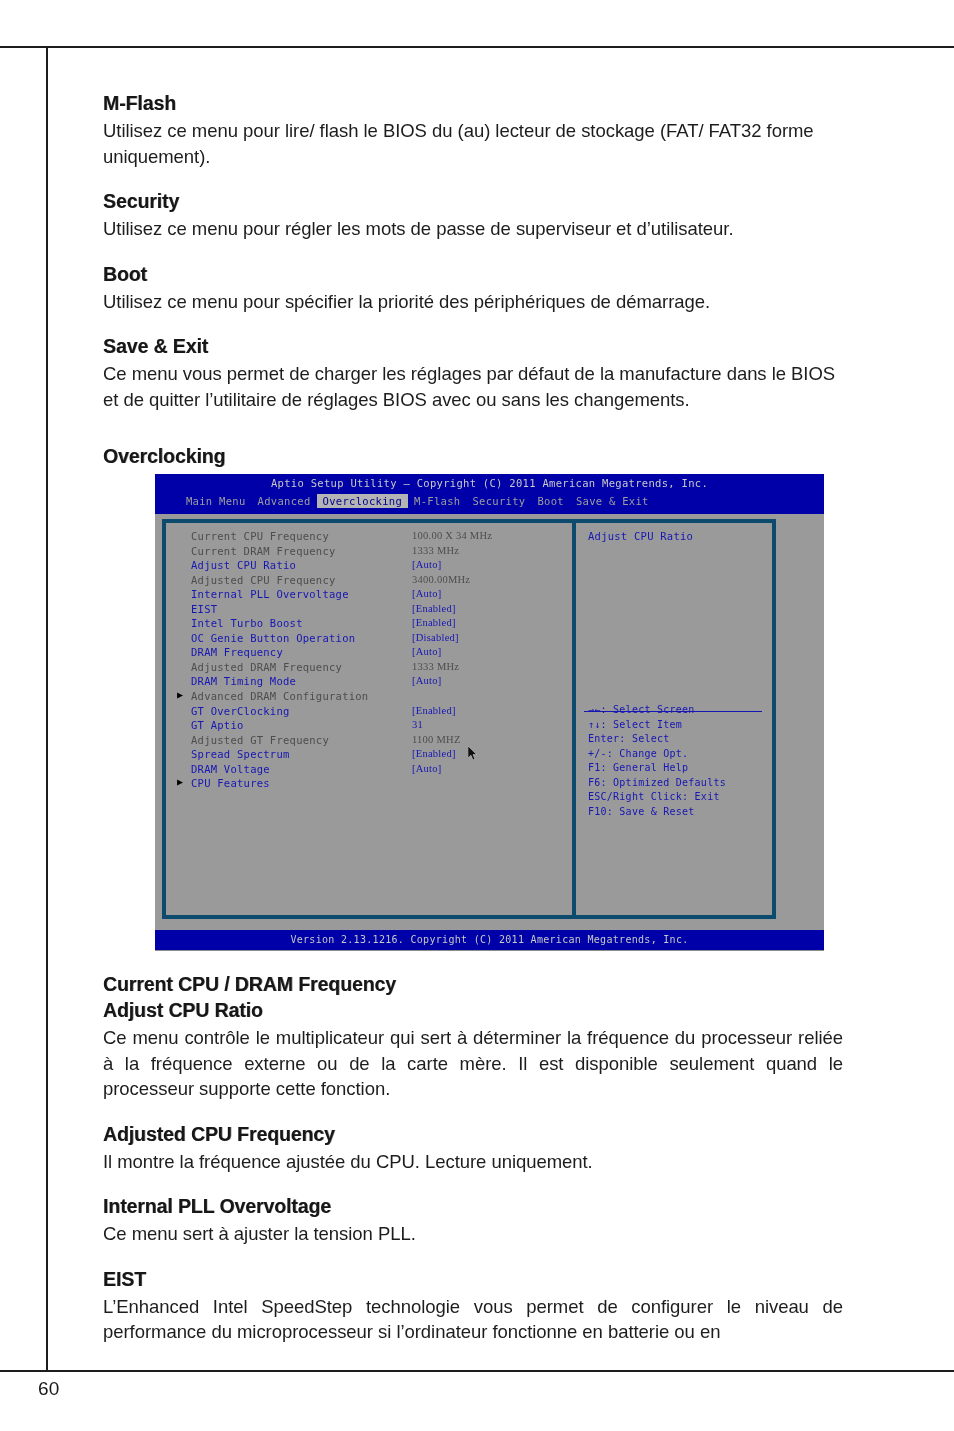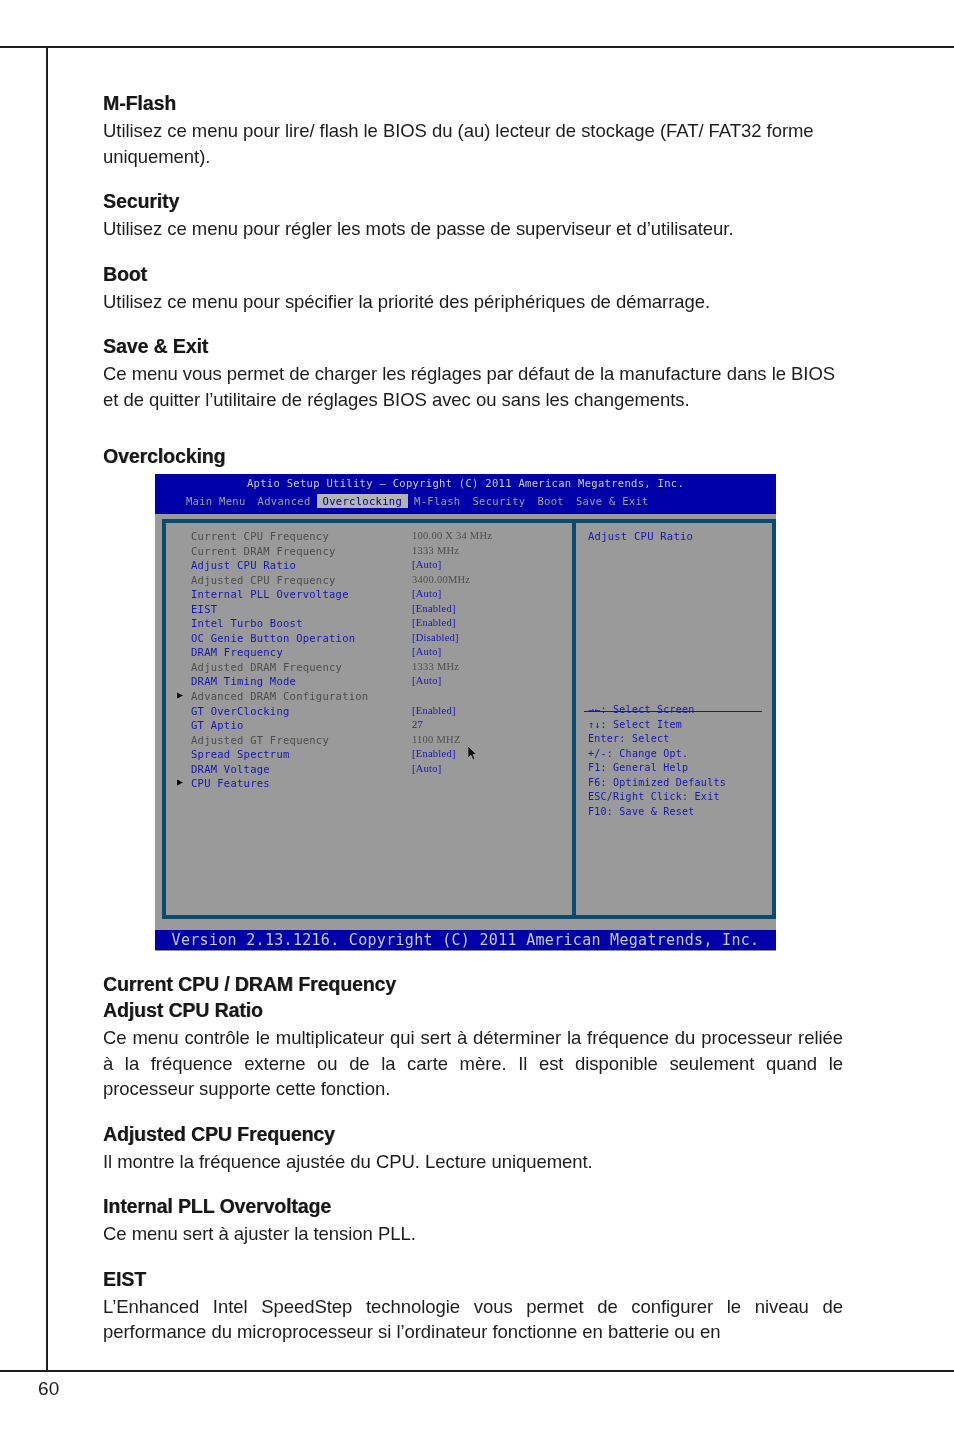--- a/index.html
+++ b/index.html
@@ -78,21 +78,21 @@
 
   .gap-before-shot { height: 12px; }
 
   
   .bios-wrap {
     position: relative;
     margin: 6px 0 0 52px;
     width: 621px;
   }
   .bios {
-    width: 621px;
+    width: 669px;
     background: #9a9a9a;
     font-family: "DejaVu Sans Mono", "Liberation Mono", monospace;
     position: relative;
     border-bottom: 1px solid #8d8d8d;
   }
   .bios-titlebar {
     background: #0000a8;
     height: 40px;
     position: relative;
   }
@@ -211,21 +211,21 @@
   }
   .help-keys .k {
     height: 14.55px;
     white-space: pre;
   }
 
   .bios-footer {
     background: #0000a8;
     height: 20px;
     color: #c8c8c8;
-    font-size: 15px;
+    font-size: 10px;
     text-align: center;
     letter-spacing: 0.3px;
     line-height: 20px;
   }
   .footer-spacer {
     height: 7px;
     background: #9a9a9a;
   }
 
   .cursor {
@@ -289,21 +289,21 @@
               <div class="row"><span class="lbl grey">Adjusted CPU Frequency</span><span class="val grey">3400.00MHz</span></div>
               <div class="row"><span class="lbl blue">Internal PLL Overvoltage</span><span class="val blue">[Auto]</span></div>
               <div class="row"><span class="lbl blue">EIST</span><span class="val blue">[Enabled]</span></div>
               <div class="row"><span class="lbl blue">Intel Turbo Boost</span><span class="val blue">[Enabled]</span></div>
               <div class="row"><span class="lbl blue">OC Genie Button Operation</span><span class="val blue">[Disabled]</span></div>
               <div class="row"><span class="lbl blue">DRAM Frequency</span><span class="val blue">[Auto]</span></div>
               <div class="row"><span class="lbl grey">Adjusted DRAM Frequency</span><span class="val grey">1333 MHz</span></div>
               <div class="row"><span class="lbl blue">DRAM Timing Mode</span><span class="val blue">[Auto]</span></div>
               <div class="row"><span class="arrow">▶</span><span class="lbl grey">Advanced DRAM Configuration</span></div>
               <div class="row"><span class="lbl blue">GT OverClocking</span><span class="val blue">[Enabled]</span></div>
-              <div class="row"><span class="lbl blue">GT Aptio</span><span class="val blue">27</span></div>
+              <div class="row"><span class="lbl blue">GT Aptio</span><span class="val blue">31</span></div>
               <div class="row"><span class="lbl grey">Adjusted GT Frequency</span><span class="val grey">1100 MHZ</span></div>
               <div class="row"><span class="lbl blue">Spread Spectrum</span><span class="val blue">[Enabled]</span></div>
               <div class="row"><span class="lbl blue">DRAM Voltage</span><span class="val blue">[Auto]</span></div>
               <div class="row"><span class="arrow">▶</span><span class="lbl blue">CPU Features</span></div>
             </div>
         </div>
 
         <div class="panel panel-right">
           <div class="help-title">Adjust CPU Ratio</div>
           <div class="help-sep"></div>

